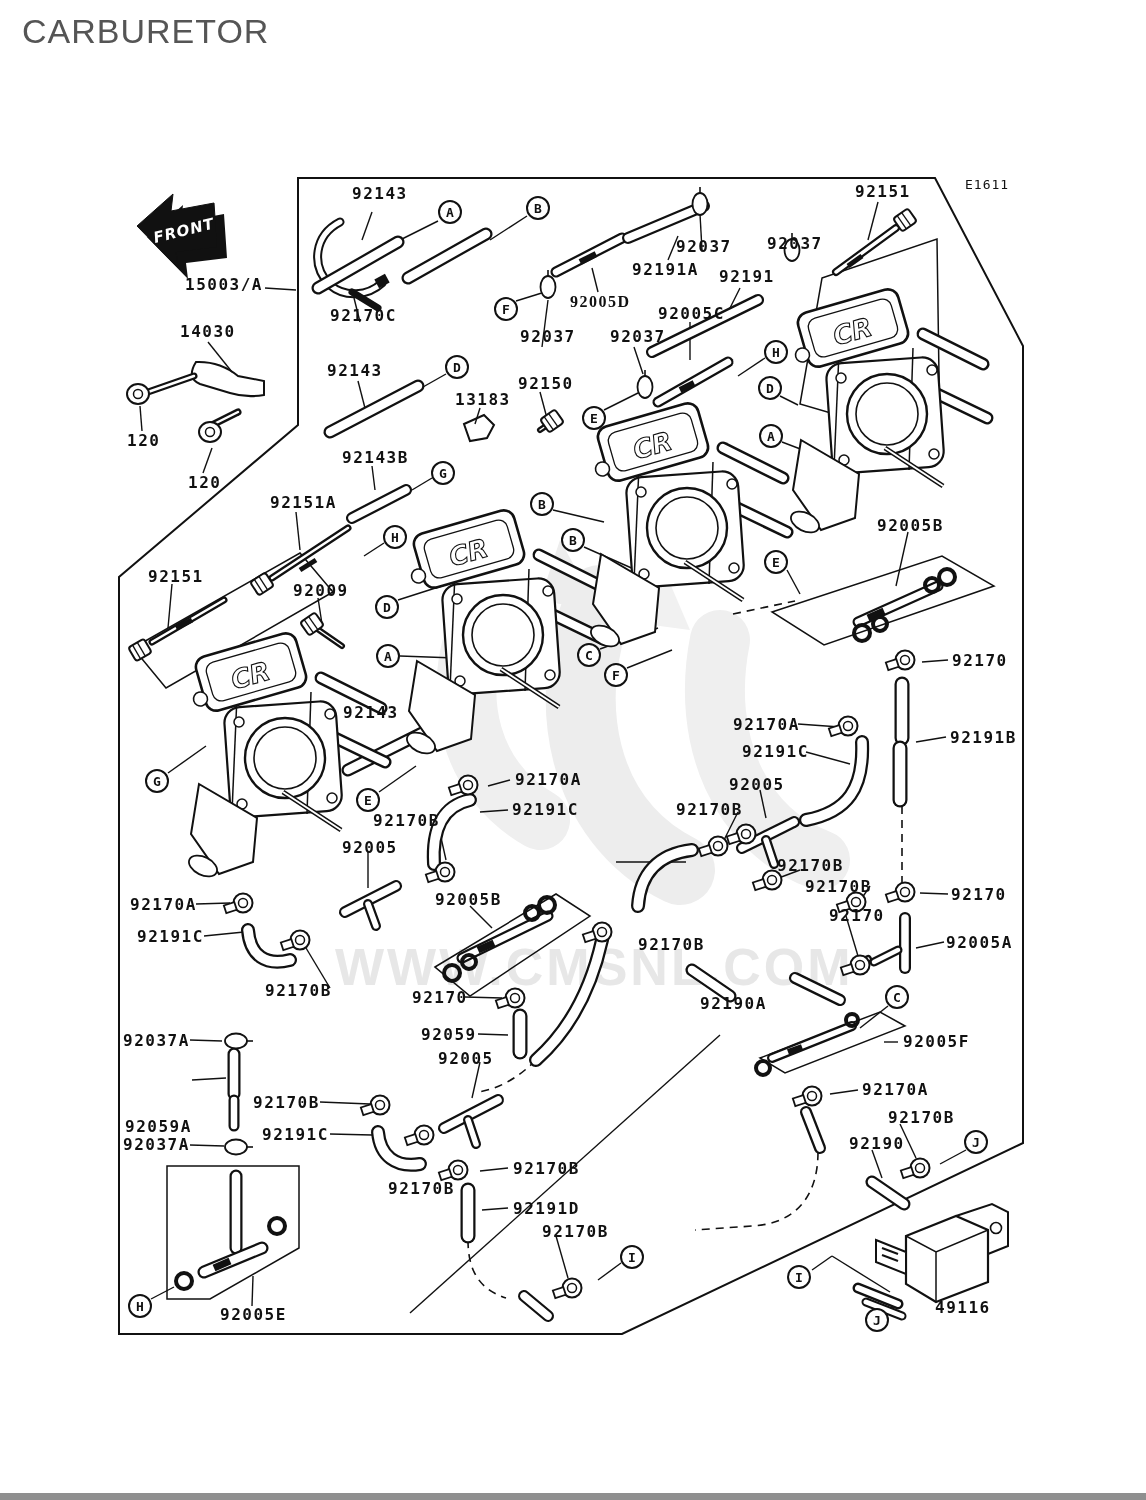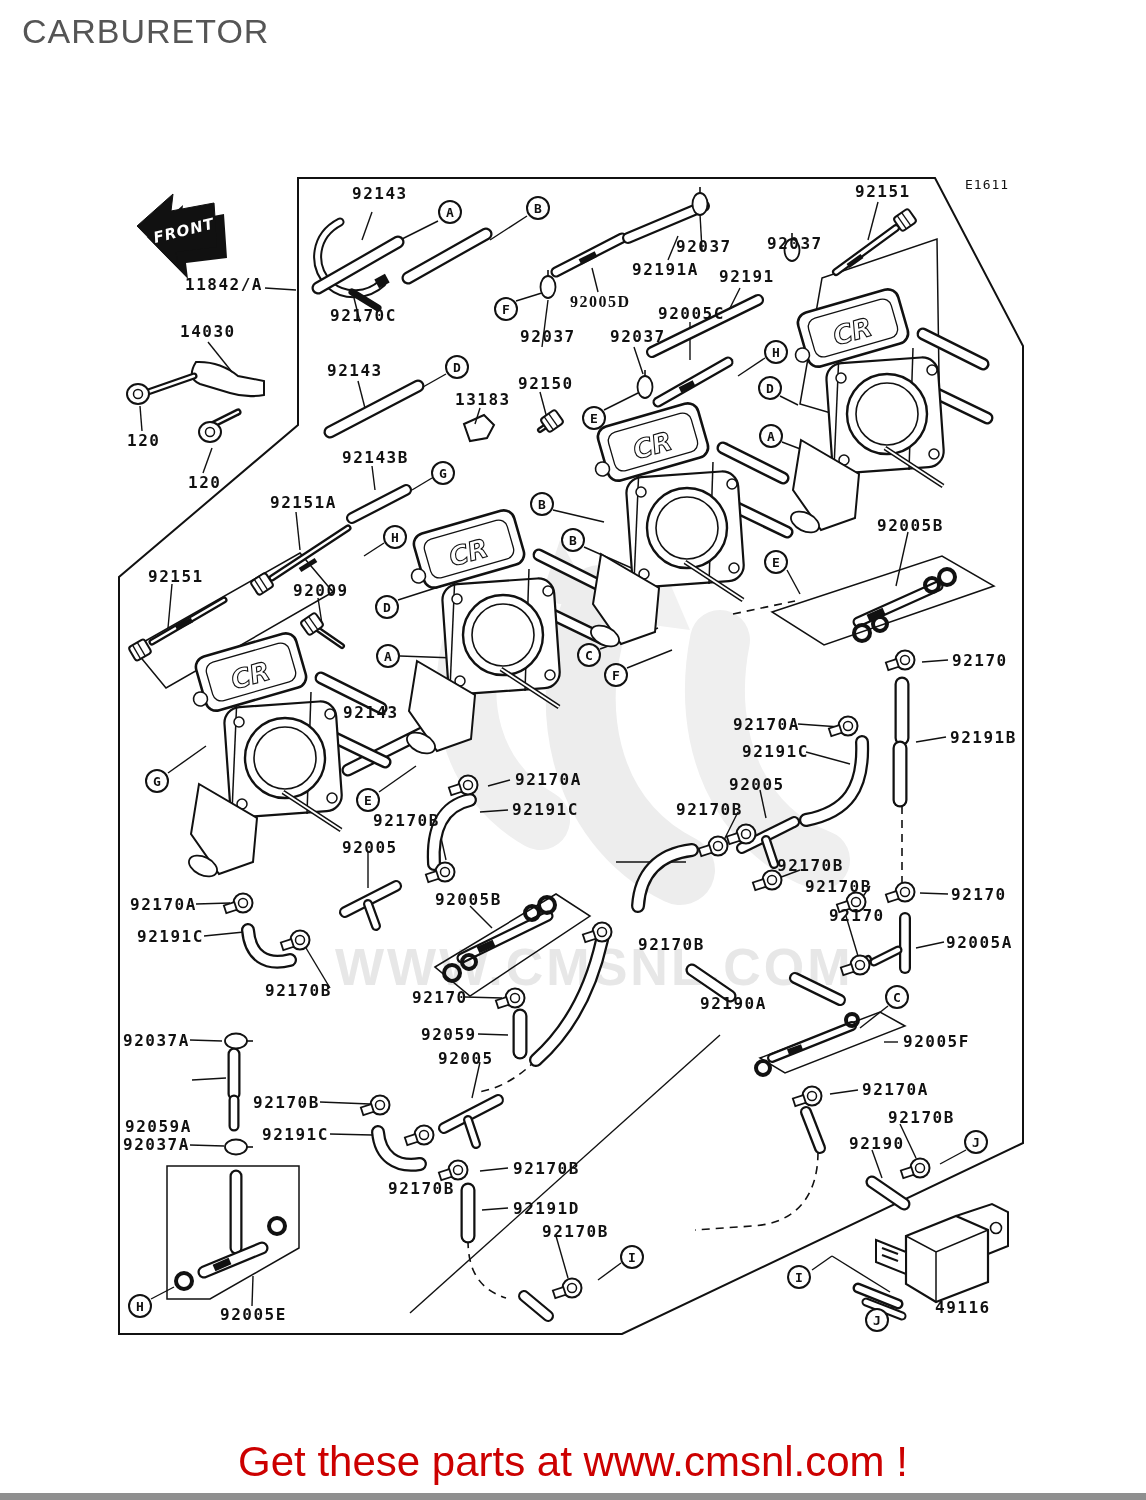--- a/index.html
+++ b/index.html
@@ -385,21 +385,21 @@
       <div class="plabel" style="left: 855px; top: 184px;">92151</div>
       <div class="plabel small" style="left: 965px; top: 178px;">E1611</div>
       <div class="plabel" style="left: 676px; top: 239px;">92037</div>
       <div class="plabel" style="left: 767px; top: 236px;">92037</div>
       <div class="plabel" style="left: 632px; top: 262px;">92191A</div>
       <div class="plabel" style="left: 719px; top: 269px;">92191</div>
       <div class="plabel" style="left: 570px; top: 294px; font-family: Liberation Serif, serif;">92005D</div>
       <div class="plabel" style="left: 658px; top: 306px;">92005C</div>
       <div class="plabel" style="left: 520px; top: 329px;">92037</div>
       <div class="plabel" style="left: 610px; top: 329px;">92037</div>
-      <div class="plabel" style="left: 185px; top: 277px;">11842/A</div>
+      <div class="plabel" style="left: 185px; top: 277px;">15003/A</div>
       <div class="plabel" style="left: 180px; top: 324px;">14030</div>
       <div class="plabel" style="left: 330px; top: 308px;">92170C</div>
       <div class="plabel" style="left: 327px; top: 363px;">92143</div>
       <div class="plabel" style="left: 518px; top: 376px;">92150</div>
       <div class="plabel" style="left: 455px; top: 392px;">13183</div>
       <div class="plabel" style="left: 127px; top: 433px;">120</div>
       <div class="plabel" style="left: 188px; top: 475px;">120</div>
       <div class="plabel" style="left: 342px; top: 450px;">92143B</div>
       <div class="plabel" style="left: 270px; top: 495px;">92151A</div>
       <div class="plabel" style="left: 148px; top: 569px;">92151</div>
@@ -467,15 +467,14 @@
       <div class="callout" style="left: 145px; top: 769px;">G</div>
       <div class="callout" style="left: 356px; top: 788px;">E</div>
       <div class="callout" style="left: 885px; top: 985px;">C</div>
       <div class="callout" style="left: 620px; top: 1245px;">I</div>
       <div class="callout" style="left: 964px; top: 1130px;">J</div>
       <div class="callout" style="left: 787px; top: 1265px;">I</div>
       <div class="callout" style="left: 865px; top: 1308px;">J</div>
       <div class="callout" style="left: 128px; top: 1294px;">H</div>
     </div>
 
-  <div class="footer" style="color: rgb(204, 0, 0);">Get these parts at www.cmsnl.com !</div>
   <div class="bottom-bar"></div>
 </div>
 
 </body></html>

